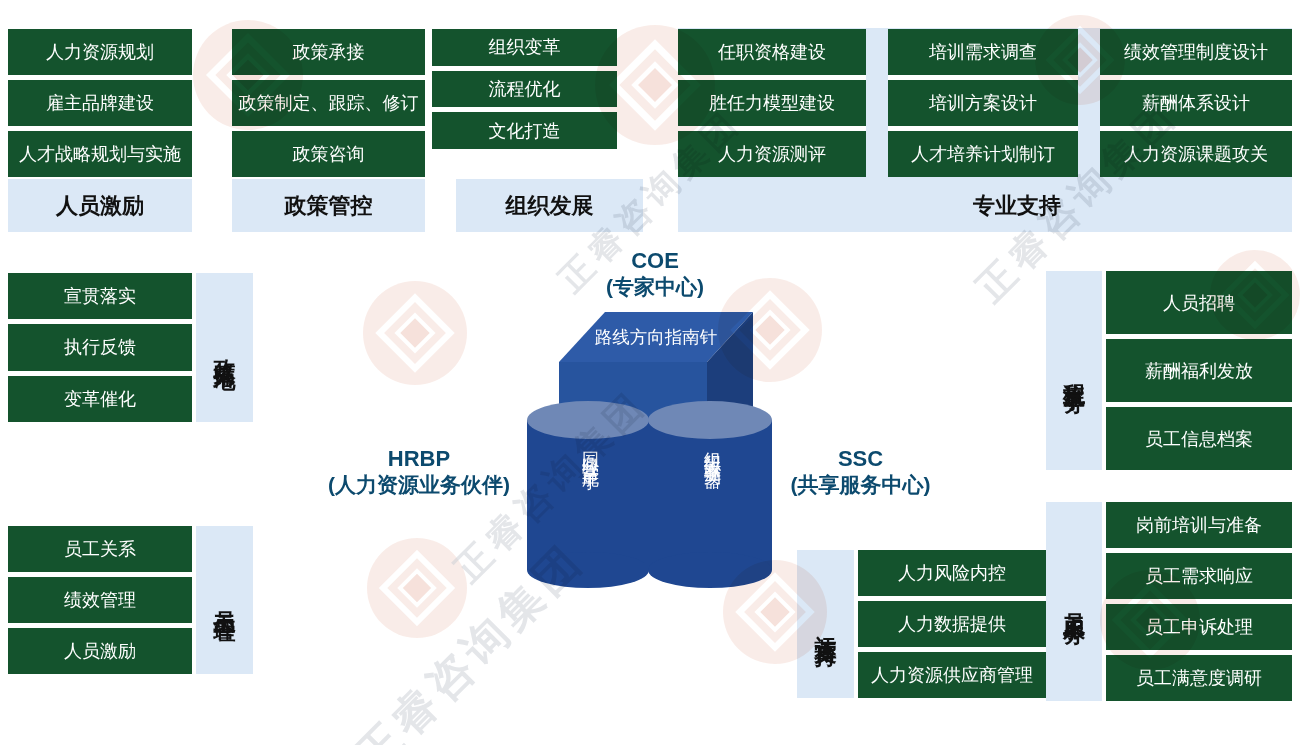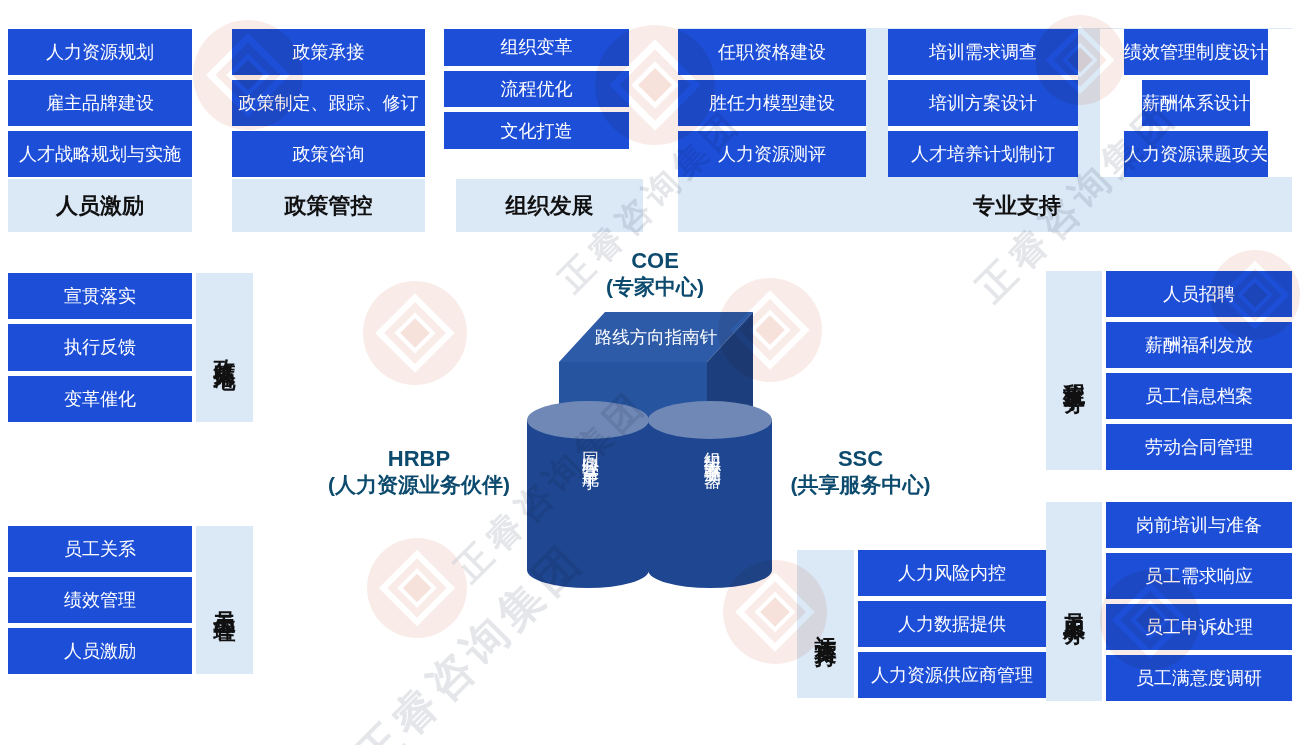--- a/index.html
+++ b/index.html
@@ -1,20 +1,20 @@
 <!DOCTYPE html>
 <html><head>
 <meta charset="utf-8">
 <style>
   html,body{margin:0;padding:0;background:#fff;}
   .stage{position:relative;width:1300px;height:745px;background:#ffffff;overflow:hidden;
          font-family:"Liberation Sans","DejaVu Sans",sans-serif;}
   
   .stack{position:absolute;display:flex;flex-direction:column;gap:5px;background:#ffffff;}
-  .box{flex:1;background:#1d4ed8;color:#ffffff;display:flex;align-items:center;justify-content:center;
+  .box{flex:1;background:#14532d;color:#ffffff;display:flex;align-items:center;justify-content:center;
        font-size:18px;white-space:nowrap;}
   
   .hbar{position:absolute;background:#dbe8f6;display:flex;align-items:center;justify-content:center;
         font-size:22px;font-weight:bold;color:#111111;}
   .vbar{position:absolute;background:#dbe8f6;display:flex;align-items:center;justify-content:center;
         writing-mode:vertical-rl;font-size:22px;font-weight:bold;color:#111111;letter-spacing:3px;}
   .panel{position:absolute;background:#dbe8f6;}
   .g4-label{position:absolute;display:flex;align-items:center;justify-content:center;
         font-size:22px;font-weight:bold;color:#111111;padding-left:32px;}
   
@@ -53,40 +53,40 @@
   </div>
   <div class="hbar" style="left:8px;top:179px;width:184px;height:53px;">人员激励</div>
 
   <div class="stack" style="left:232px;top:29px;width:193px;height:148px;">
     <div class="box">政策承接</div>
     <div class="box">政策制定、跟踪、修订</div>
     <div class="box">政策咨询</div>
   </div>
   <div class="hbar" style="left:232px;top:179px;width:193px;height:53px;">政策管控</div>
 
-  <div class="stack" style="left:444px;top:29px;width:185px;height:120px;">
+  <div class="stack" style="left:432px;top:29px;width:185px;height:120px;">
     <div class="box">组织变革</div>
     <div class="box">流程优化</div>
     <div class="box">文化打造</div>
   </div>
   <div class="hbar" style="left:456px;top:179px;width:187px;height:53px;">组织发展</div>
 
   <div class="panel" style="left:678px;top:28px;width:614px;height:204px;"></div>
 
   <div class="stack" style="left:678px;top:29px;width:188px;height:148px;">
     <div class="box">任职资格建设</div>
     <div class="box">胜任力模型建设</div>
     <div class="box">人力资源测评</div>
   </div>
   <div class="stack" style="left:888px;top:29px;width:190px;height:148px;">
     <div class="box">培训需求调查</div>
     <div class="box">培训方案设计</div>
     <div class="box">人才培养计划制订</div>
   </div>
-  <div class="stack" style="left:1100px;top:29px;width:192px;height:148px;align-items:center;">
+  <div class="stack" style="left:1100px;top:29px;width:192px;height:148px;">
     <div class="box">绩效管理制度设计</div>
     <div class="box">薪酬体系设计</div>
     <div class="box">人力资源课题攻关</div>
   </div>
   <div class="g4-label" style="left:678px;top:179px;width:614px;height:53px;">专业支持</div>
 
   <div class="stack" style="left:8px;top:273px;width:184px;height:149px;">
     <div class="box">宣贯落实</div>
     <div class="box">执行反馈</div>
     <div class="box">变革催化</div>
@@ -98,21 +98,20 @@
     <div class="box">绩效管理</div>
     <div class="box">人员激励</div>
   </div>
   <div class="vbar" style="left:196px;top:526px;width:57px;height:148px;">员工管理</div>
 
   <div class="vbar" style="left:1046px;top:271px;width:56px;height:199px;">流程事务</div>
   <div class="stack" style="left:1106px;top:271px;width:186px;height:199px;">
     <div class="box">人员招聘</div>
     <div class="box">薪酬福利发放</div>
     <div class="box">员工信息档案</div>
-    <div class="box">劳动合同管理</div>
   </div>
 
   <div class="vbar" style="left:1046px;top:502px;width:56px;height:199px;">员工服务</div>
   <div class="stack" style="left:1106px;top:502px;width:186px;height:199px;text-align:center;">
     <div class="box">岗前培训与准备</div>
     <div class="box">员工需求响应</div>
     <div class="box">员工申诉处理</div>
     <div class="box">员工满意度调研</div>
   </div>
 

